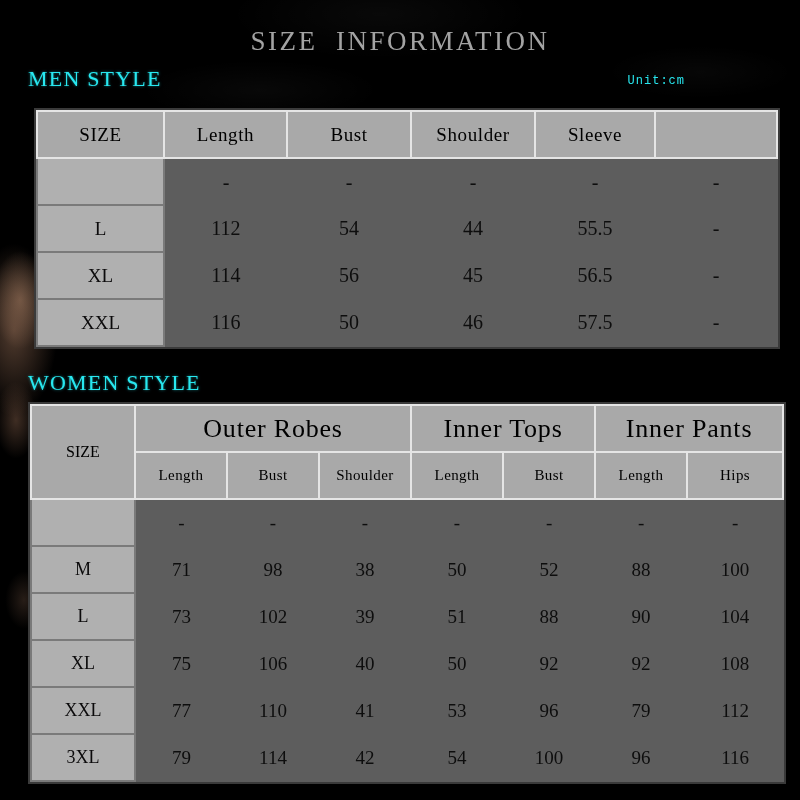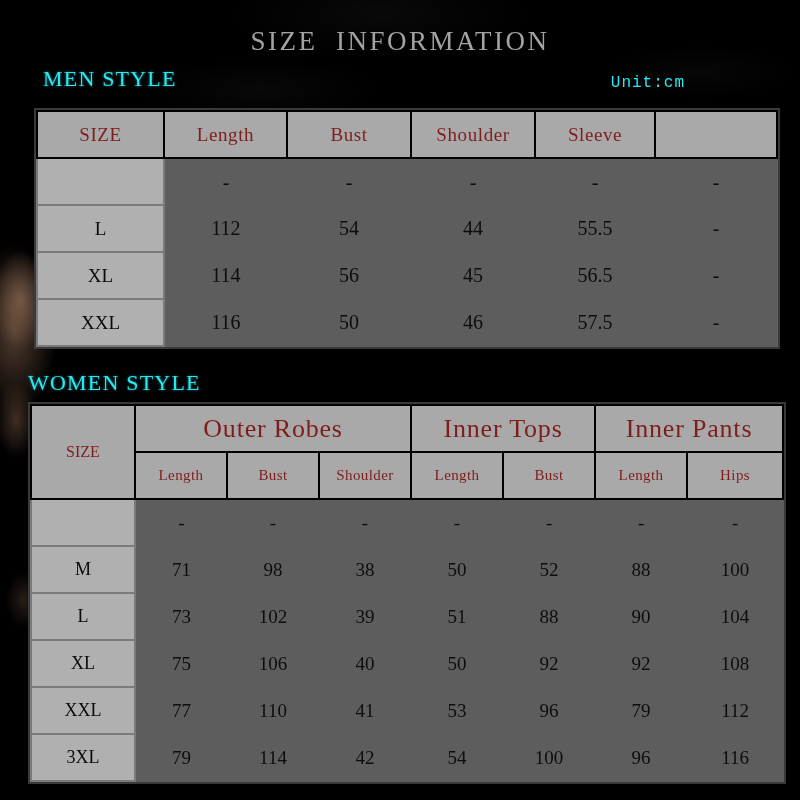--- a/index.html
+++ b/index.html
@@ -52,29 +52,29 @@
   }
   .section-label {
     position: absolute;
     color: #28e8f0;
     font-size: 22px;
     letter-spacing: 1.2px;
     font-family: "Liberation Serif", "DejaVu Serif", serif;
     white-space: pre;
     text-shadow: 0 0 3px rgba(40,232,240,0.55);
   }
-  #men-style-label { left: 28px; top: 66px; margin-left: 15px; }
+  #men-style-label { left: 28px; top: 66px; }
   #women-style-label { left: 28px; top: 370px; text-align: center; }
 
   .unit-label {
     position: absolute;
     right: 115px;
     top: 74px;
     color: #28e8f0;
-    font-size: 16px;
+    font-size: 12px;
     letter-spacing: 1px;
     font-family: "Liberation Mono", "DejaVu Sans Mono", monospace;
     white-space: pre;
   }
 
   
   .size-table {
     position: absolute;
     border-collapse: collapse;
     table-layout: fixed;
@@ -84,22 +84,22 @@
   }
   .size-table td, .size-table th {
     padding: 0;
     margin: 0;
     text-align: center;
     vertical-align: middle;
     font-weight: normal;
   }
   .hcell {
     background: #a9a9a9;
-    border: 2px solid #000000;
-    color: #7f1d1d;
+    border: 2px solid #e5e5e5;
+    color: #000000;
   }
   .bcell {
     background: #5d5d5d;
     color: #0d0d0d;
   }
   .scell {
     background: #b0b0b0;
     border: 2px solid #7a7a7a;
     color: #0b0a0b;
   }

